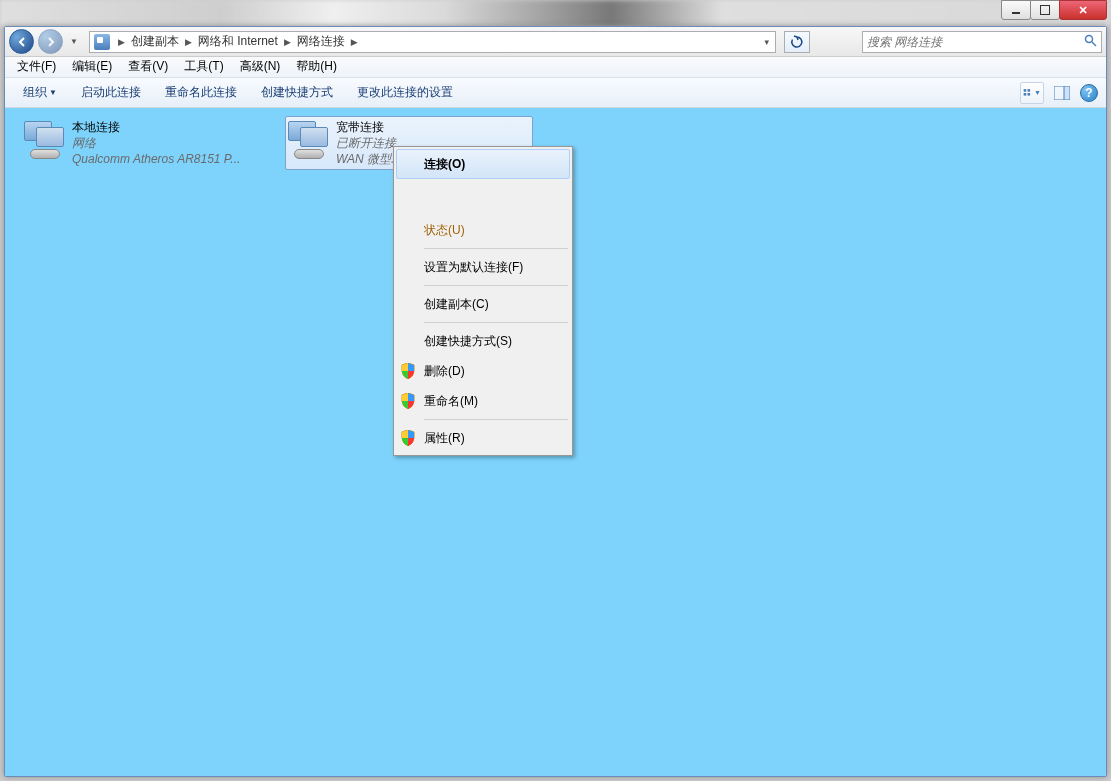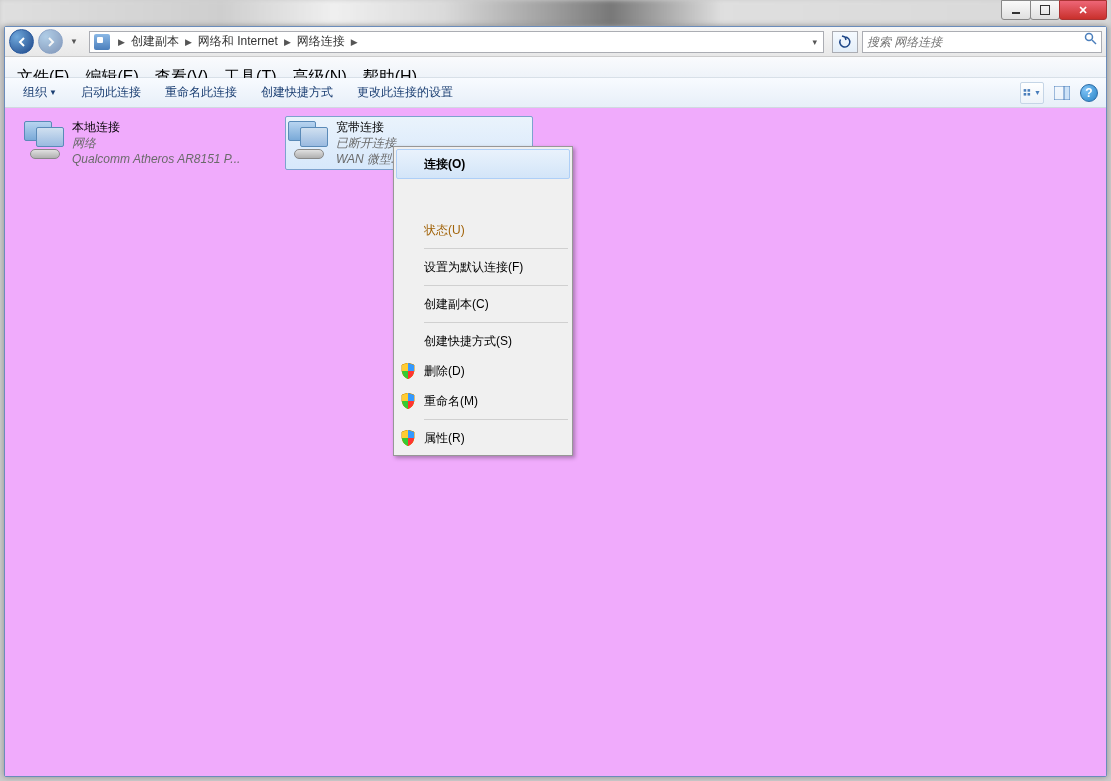--- a/index.html
+++ b/index.html
@@ -23,38 +23,38 @@
     
     .breadcrumb-box { flex: 1; height: 22px; background: #fff; border: 1px solid #abadb3; display: flex; align-items: center; margin: 0 4px; font-size: 12px; }
     .bc-icon { width: 16px; height: 16px; margin: 0 4px; background: linear-gradient(#8ab8e6, #4a7ebb); border-radius: 2px; position:relative;}
     .bc-icon::after { content:""; position:absolute; top:3px; left:3px; width:6px; height:6px; background:#fff; border-radius:1px;}
     .bc-sep { padding: 0 4px; color: #555; font-size: 9px;}
     .bc-item { padding: 0 2px; color: #333; cursor:pointer;}
     .bc-drop { margin-left: auto; padding: 0 6px; font-size:9px; color:#555; border-left:1px solid transparent;}
     
     .refresh-btn { width: 26px; height: 22px; border:1px solid #abadb3; background: linear-gradient(#f5faff,#e4eef8); display:flex; align-items:center; justify-content:center; font-size:12px; color:#1c4587; cursor:pointer;}
     
-    .search-box { width: 240px; height: 22px; background: #fff; border: 1px solid #abadb3; display:flex; padding: 0 4px; font-size:12px; }
+    .search-box { width: 240px; height: 22px; background: #fff; border: 1px solid #abadb3; display:flex; align-items:center; padding: 0 4px; font-size:12px;margin-left:48px; }
     .search-box input { border:none; outline:none; flex:1; font-size:12px; color:#999; font-style:italic;}
     .search-icon { color:#4a7ebb; font-size:13px;}
     
-    .menu-bar { height: 21px; background: linear-gradient(#fafbfd,#eef3f9); border-bottom: 1px solid #d8e0e8; display: flex; align-items: flex-start; padding: 8px 4px; font-size: 16px; }
+    .menu-bar { height: 21px; background: linear-gradient(#fafbfd,#eef3f9); border-bottom: 1px solid #d8e0e8; display: flex; align-items: flex-end; padding: 0 4px; font-size: 12px; }
     .menu-item { padding: 2px 8px; cursor:pointer;}
     
     .command-bar { height: 30px; background: linear-gradient(#f8fbff,#e7eff8); border-bottom: 1px solid #d0d8e0; display: flex; align-items: center; padding: 0 8px; font-size: 12px; gap: 4px; }
     .cmd-item { padding: 4px 10px; color: #1a3e72; cursor:pointer;}
     .cmd-item.org { display:flex; align-items:center; gap:0;}
     .cmd-item .drop { font-size:8px; margin-left:2px;}
     .cmd-right { margin-left: auto; display:flex; align-items:center; gap:6px;}
     .cmd-ricon { width:24px; height:22px; display:flex; align-items:center; justify-content:center; font-size:14px; color:#4a7ebb; border:1px solid transparent; cursor:pointer;}
     .cmd-ricon.view { border:1px solid #c5d5e6; border-radius:2px; padding:0 2px; background:linear-gradient(#fff,#eef3f9);}
     .cmd-ricon .drop { font-size:7px; margin-left:2px;}
     .help-icon { width:18px; height:18px; border-radius:50%; background: radial-gradient(circle at 30% 30%, #7fc3f7, #2783c5); color:#fff; font-weight:bold; font-size:12px; display:flex; align-items:center; justify-content:center; border:1px solid #2a6aa5;}
     
-    .content { flex: 1; background: #f0abfc; padding: 8px 16px; position: relative; display: flex; gap: 16px; align-items: flex-start;}
+    .content { flex: 1; background: #7dd3fc; padding: 8px 16px; position: relative; display: flex; gap: 16px; align-items: flex-start;}
     
     .conn-item { display: flex; gap: 6px; width: 248px; padding: 2px; border: 1px solid transparent; border-radius: 2px; cursor:pointer;}
     .conn-item.selected { background: linear-gradient(#eaf3fc,#d7e8fb); border: 1px solid #7da2ce; }
     .conn-icon { width: 42px; height: 42px; position: relative; flex-shrink:0;}
     .conn-icon .monitor { width:28px; height:20px; background:linear-gradient(#b8d4f0,#7aaad8); border:1px solid #5a8ab8; position:absolute; top:2px; left:0; border-radius:2px;}
     .conn-icon .monitor2 { width:28px; height:20px; background:linear-gradient(#d0e0f0,#9abae0); border:1px solid #5a8ab8; position:absolute; top:8px; left:12px; border-radius:2px;}
     .conn-icon .modem { width:30px; height:10px; background:linear-gradient(#e0e0e0,#b0b0b0); border:1px solid #888; position:absolute; bottom:2px; left:6px; border-radius:5px;}
     .conn-text { font-size: 12px; line-height: 16px; overflow:hidden;}
     .conn-text .title { color: #000; white-space:nowrap;}
     .conn-text .sub { color: #6a6a6a; white-space:nowrap; text-overflow:ellipsis; overflow:hidden;font-style:italic;}

